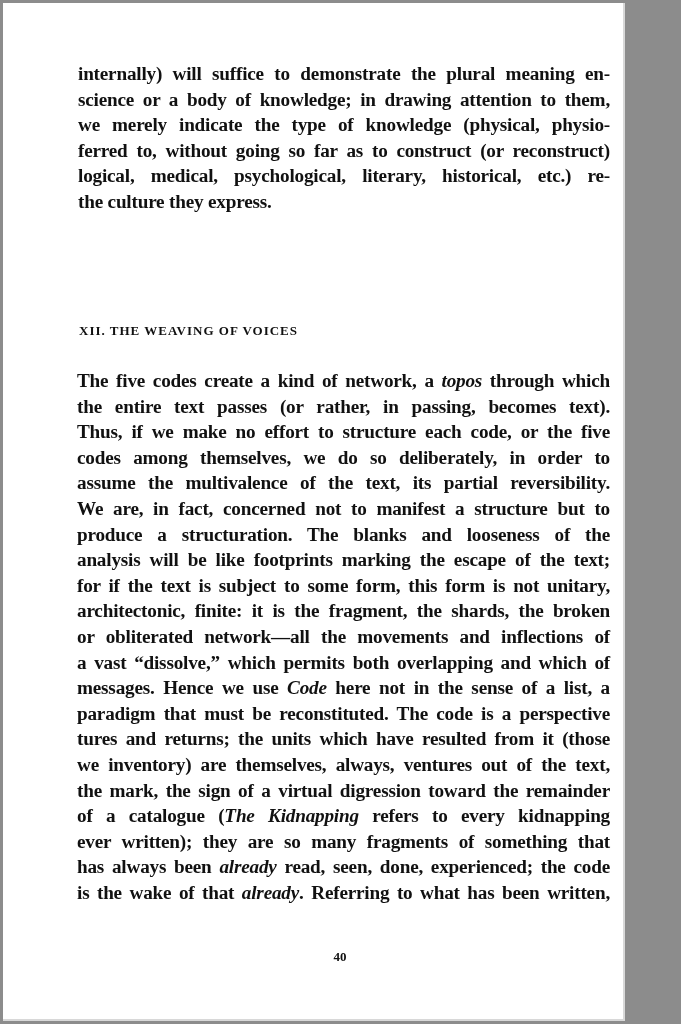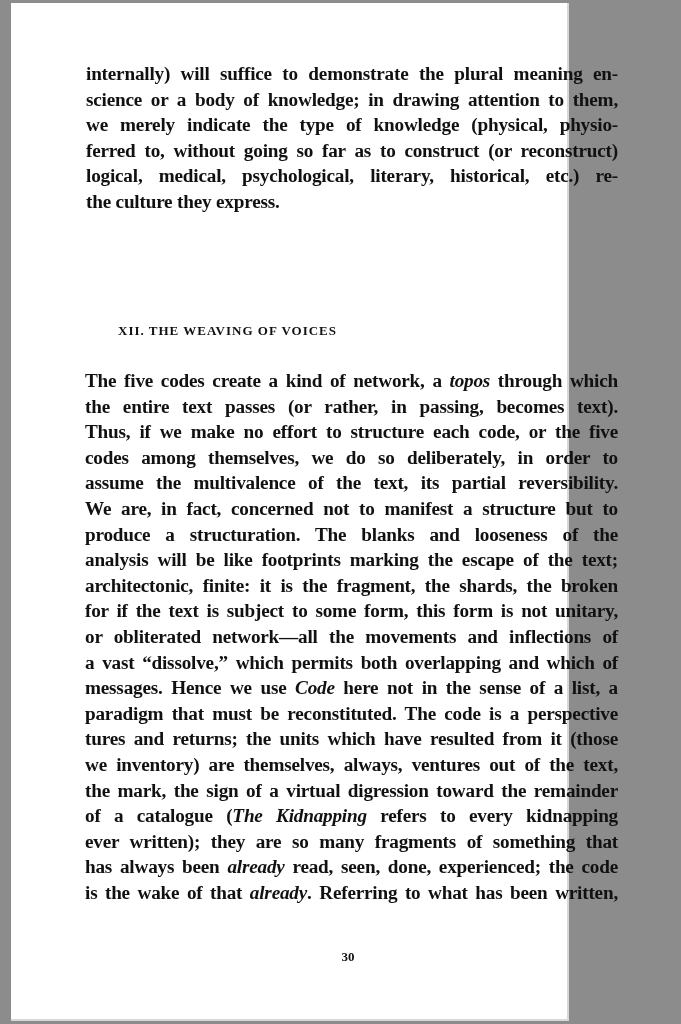--- a/index.html
+++ b/index.html
@@ -2,22 +2,22 @@
 <html><head>
 <meta charset="utf-8">
 <style>
   html, body { margin:0; padding:0; }
   body {
     width:681px; height:1024px; overflow:hidden;
     background:#8c8c8c;
     font-family: "Liberation Serif", "DejaVu Serif", serif;
   }
   .page {
-    position:absolute; left:11px; top:3px;
-    width:558px; height:1018px;
+    position:absolute; left:3px; top:3px;
+    width:622px; height:1018px;
     background:#ffffff;
     box-shadow: inset -2px -2px 0 #d8d8d8;
   }
   .block {
     position:absolute; left:75px; width:532px;
     color:#111;
     font-size:19.2px;
     font-weight:bold;
     line-height:25.6px;
     text-align:justify;
@@ -25,21 +25,20 @@
   }
   .line { display:block; white-space:nowrap; text-align:justify; text-align-last:justify; height:25.6px; }
   .line.last { text-align-last:left; }
   .p1 { top:58px; }
   .p2 { top:365px; left:74px; width:533px; }
   .heading {
     position:absolute; left:76px; top:320px;
     font-size:13px; font-weight:bold; letter-spacing:1px;
     color:#111;
     font-variant: small-caps;
-    margin-left: 31px;
   }
   .pagenum {
     position:absolute; left:0; width:674px; top:946px;
     text-align:center; font-size:13px; font-weight:bold; color:#111;
   }
   i { font-style:italic;margin-top:22px; }
 </style>
 </head>
 <body>
 
@@ -57,29 +56,29 @@
 
   <div class="block p2" id="p2">
       <span class="line">The five codes create a kind of network, a <i>topos</i> through which</span>
       <span class="line">the entire text passes (or rather, in passing, becomes text).</span>
       <span class="line">Thus, if we make no effort to structure each code, or the five</span>
       <span class="line">codes among themselves, we do so deliberately, in order to</span>
       <span class="line">assume the multivalence of the text, its partial reversibility.</span>
       <span class="line">We are, in fact, concerned not to manifest a structure but to</span>
       <span class="line">produce a structuration. The blanks and looseness of the</span>
       <span class="line">analysis will be like footprints marking the escape of the text;</span>
+      <span class="line">for if the text is subject to some form, this form is not unitary,</span>
       <span class="line">architectonic, finite: it is the fragment, the shards, the broken</span>
-      <span class="line">for if the text is subject to some form, this form is not unitary,</span>
       <span class="line">or obliterated network—all the movements and inflections of</span>
       <span class="line">a vast “dissolve,” which permits both overlapping and which of</span>
       <span class="line">messages. Hence we use <i>Code</i> here not in the sense of a list, a</span>
       <span class="line">paradigm that must be reconstituted. The code is a perspective</span>
       <span class="line">tures and returns; the units which have resulted from it (those</span>
       <span class="line">we inventory) are themselves, always, ventures out of the text,</span>
       <span class="line">the mark, the sign of a virtual digression toward the remainder</span>
       <span class="line">of a catalogue (<i>The Kidnapping</i> refers to every kidnapping</span>
       <span class="line">ever written); they are so many fragments of something that</span>
       <span class="line">has always been <i>already</i> read, seen, done, experienced; the code</span>
       <span class="line">is the wake of that <i>already</i>. Referring to what has been written,</span>
     </div>
 
-  <div class="pagenum">30</div>
+  <div class="pagenum">40</div>
 </div>
 
 </body></html>

